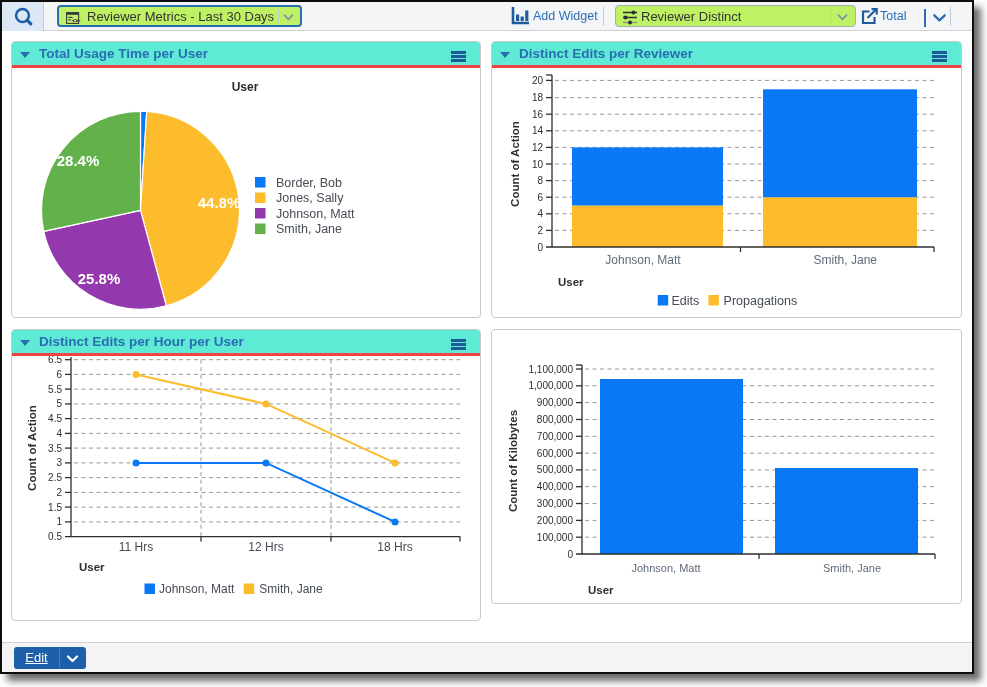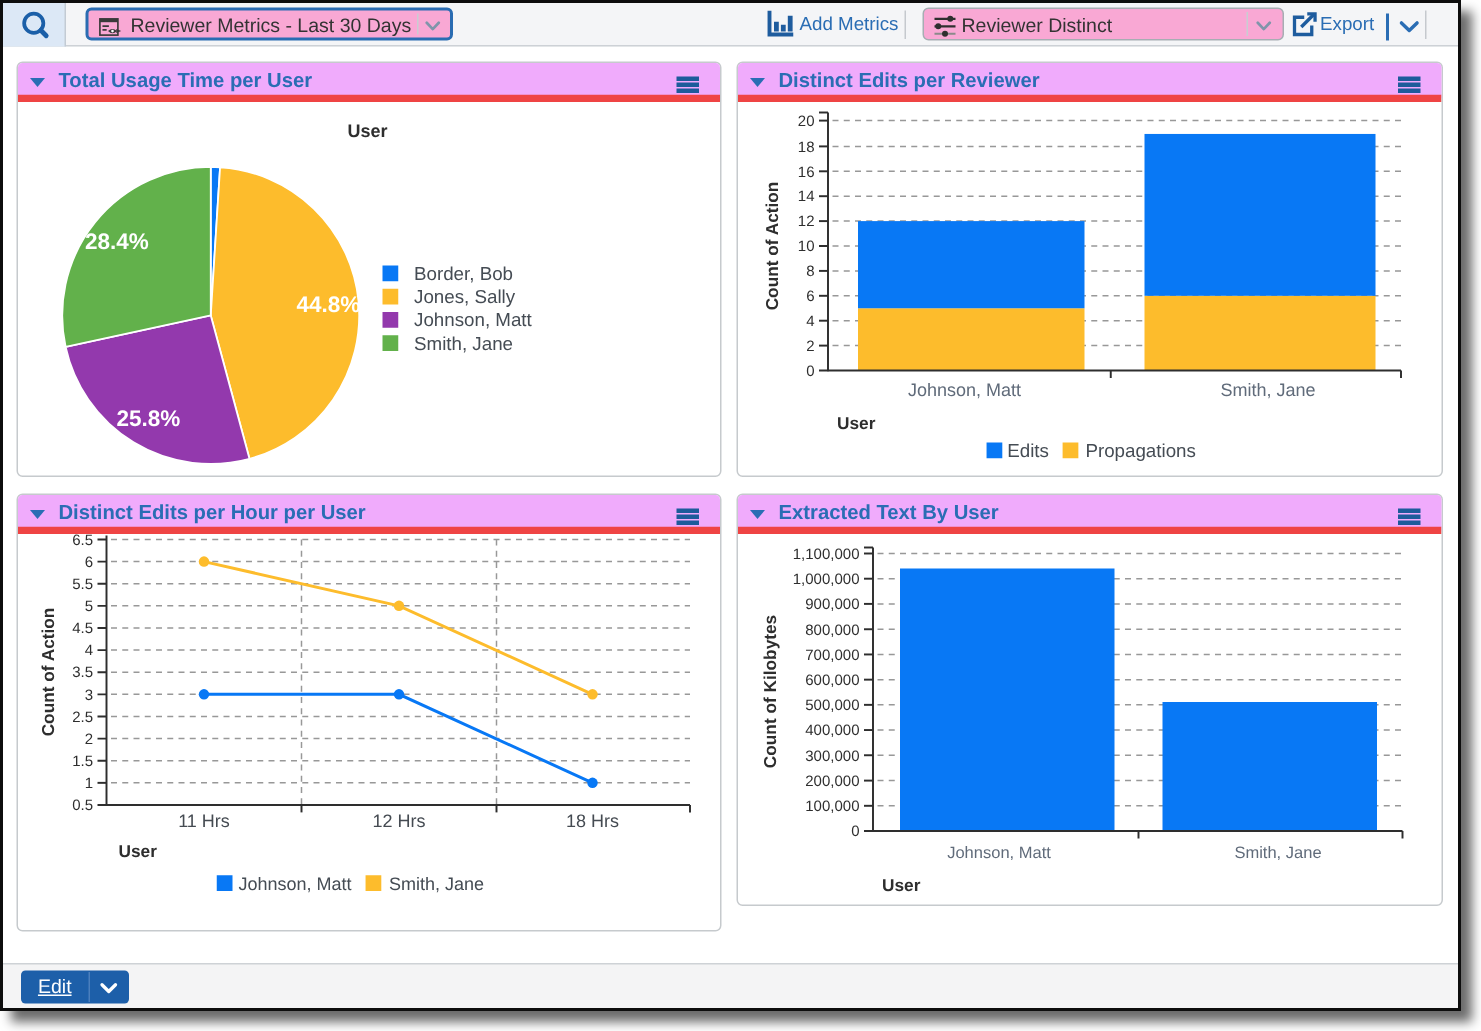--- a/index.html
+++ b/index.html
@@ -1,33 +1,33 @@
 <!DOCTYPE html>
 <html><head>
 <meta charset="utf-8">
 <style>
 * { margin:0; padding:0; box-sizing:border-box; }
 html,body { width:987px; height:687px; background:#fff; font-family:"Liberation Sans", sans-serif; overflow:hidden; }
 #frame { position:absolute; left:0; top:0; width:974px; height:674px; border:2px solid #0d0d0d; background:#fff; box-shadow:7px 7px 7px rgba(0,0,0,0.58); }
 #topbar { position:absolute; left:0; top:0; width:970px; height:29px; background:#f4f5f7; border-bottom:1px solid #cdd1d6; }
 #searchseg { position:absolute; left:0; top:0; width:42px; height:29px; background:#dce8f6; border-right:1px solid #c3cbd4; }
-.combo { position:absolute; background:#f9a8d4; height:22px; border-radius:4px; }
+.combo { position:absolute; background:#bef264; height:22px; border-radius:4px; }
 #combo1 { left:55px; top:3px; width:245px; border:2px solid #2a6cb2; }
 #combo2 { left:613px; top:3px; width:241px; border:1px solid #a7adb3; }
 .combo .ctext { position:absolute; top:0; font-size:13px; color:#333; line-height:19px; white-space:nowrap; }
 .cdiv { position:absolute; top:2px; bottom:2px; width:1px; background:#c9cdd2; }
 .toolbtn { position:absolute; top:0; height:29px; font-size:12.5px; color:#2a6db4; line-height:29px; white-space:nowrap; }
 .tbicon { position:absolute; }
 .vdiv { position:absolute; width:1px; background:#c5c9ce; }
 #bottombar { position:absolute; left:0; top:640px; width:970px; height:30px; background:#f4f4f5; border-top:1px solid #ced2d6; }
 #editbtn { position:absolute; left:12px; top:4px; width:72px; height:22px; background:#1d5fa9; border-radius:3px; }
 #editbtn .lbl { position:absolute; left:0; top:0; width:45px; text-align:center; color:#fff; font-size:13px; line-height:22px;text-decoration:underline; }
 #editbtn .bdiv { position:absolute; left:45px; top:1px; bottom:1px; width:1px; background:#4a7fbd; }
 .widget { position:absolute; background:#fff; border:1px solid #c6cacd; border-radius:4px; }
-.whead { position:absolute; left:0; top:0; right:0; height:26px; background:#f0abfc; border-bottom:5px solid #ef4444; border-radius:3px 3px 0 0; }
+.whead { position:absolute; left:0; top:0; right:0; height:26px; background:#5eead4; border-bottom:3px solid #ef4444; border-radius:3px 3px 0 0; }
 .wtitle { position:absolute; left:27px; top:0; font-size:13.5px; font-weight:bold; color:#2a6db4; line-height:23px; white-space:nowrap; }
 .tri { position:absolute; left:8px; top:10px; width:0; height:0; border-left:5px solid transparent; border-right:5px solid transparent; border-top:6.5px solid #2a6db4; }
 .ham { position:absolute; right:14px; top:9px; width:15px; height:11px; }
 .ham div { height:2.5px; background:#1d5b9b; margin-bottom:1.5px; }
 .wbody { position:absolute; left:0; top:26px; }
 #w1 { left:9px; top:39px; width:470px; height:277px; }
 #w2 { left:489px; top:39px; width:471px; height:277px;padding-left:19px; }
 #w3 { left:9px; top:327px; width:470px; height:292px; }
 #w4 { left:489px; top:327px; width:471px; height:275px; }
 text { font-family:"Liberation Sans", sans-serif; }
@@ -61,21 +61,21 @@
       <svg style="position:absolute;right:6px;top:7px" width="11" height="7" viewBox="0 0 11 7">
         <path d="M1.5 1.2 L5.5 5.4 L9.5 1.2" fill="none" stroke="#8095aa" stroke-width="1.8" stroke-linecap="round" stroke-linejoin="round"></path>
       </svg>
     </div>
     <svg class="tbicon" style="left:509px;top:5px" width="18" height="18" viewBox="0 0 18 18">
       <path d="M2 0 V16 H18" fill="none" stroke="#1e5c9e" stroke-width="2.6"></path>
       <rect x="5" y="7.5" width="3.2" height="6.5" fill="#1e5c9e"></rect>
       <rect x="9.6" y="9.5" width="3.2" height="4.5" fill="#1e5c9e"></rect>
       <rect x="14.2" y="3.5" width="3.2" height="10.5" fill="#1e5c9e"></rect>
     </svg>
-    <div class="toolbtn" style="left:531px;">Add Metrics</div>
+    <div class="toolbtn" style="left:531px;">Add Widget</div>
     <div class="vdiv" style="left:601px;top:5px;height:19px;"></div>
     <div class="combo" id="combo2">
       <svg style="position:absolute;left:6px;top:4px" width="17" height="15" viewBox="0 0 17 15">
         <line x1="1" y1="2.5" x2="15" y2="2.5" stroke="#2f2f2f" stroke-width="1.5"></line>
         <circle cx="11.5" cy="2.5" r="2" fill="#2f2f2f"></circle>
         <line x1="1" y1="7.5" x2="15" y2="7.5" stroke="#2f2f2f" stroke-width="1.5"></line>
         <circle cx="3.5" cy="7.5" r="2" fill="#2f2f2f"></circle>
         <line x1="1" y1="12.5" x2="15" y2="12.5" stroke="#8a8a8a" stroke-width="1.3"></line>
         <circle cx="8" cy="12.5" r="2" fill="#2f2f2f"></circle>
       </svg>
@@ -83,21 +83,21 @@
       <div class="cdiv" style="right:23px;"></div>
       <svg style="position:absolute;right:7px;top:8px" width="11" height="7" viewBox="0 0 11 7">
         <path d="M1.5 1.2 L5.5 5.4 L9.5 1.2" fill="none" stroke="#8095aa" stroke-width="1.8" stroke-linecap="round" stroke-linejoin="round"></path>
       </svg>
     </div>
     <svg class="tbicon" style="left:859px;top:6px" width="18" height="17" viewBox="0 0 18 17">
       <path d="M8.5 3.5 H2 V15 H13.5 V9" fill="none" stroke="#1e5c9e" stroke-width="2.2"></path>
       <path d="M6.5 10 L15 1.5" fill="none" stroke="#1e5c9e" stroke-width="2.2"></path>
       <path d="M10.5 1.2 H15.7 V6.5" fill="none" stroke="#1e5c9e" stroke-width="2.2"></path>
     </svg>
-    <div class="toolbtn" style="left:878px;">Export</div>
+    <div class="toolbtn" style="left:878px;">Total</div>
     <div class="vdiv" style="left:922px;top:7px;height:18px;background:#2a6db4;width:2px;"></div>
     <svg class="tbicon" style="left:930px;top:11px" width="15" height="10" viewBox="0 0 15 10">
       <path d="M2.3 2.3 L7.5 7.3 L12.7 2.3" fill="none" stroke="#2a6db4" stroke-width="2.3" stroke-linecap="round" stroke-linejoin="round"></path>
     </svg>
     <div class="vdiv" style="left:948px;top:5px;height:19px;"></div>
   </div>
 
   <div class="widget" id="w1">
     <div class="whead">
         <div class="tri"></div>
@@ -270,29 +270,20 @@
       <text x="254" y="195" text-anchor="middle" style="font-size:12px;fill:#454b52">12 Hrs</text>
       <text x="383" y="195" text-anchor="middle" style="font-size:12px;fill:#454b52">18 Hrs</text>
       <text x="67" y="215" class="axt">User</text>
       <rect x="132.5" y="227.5" width="10.5" height="10.5" fill="#0878f5"></rect>
       <text x="147" y="237" class="leg" style="font-size:12px">Johnson, Matt</text>
       <rect x="231.7" y="227.5" width="10.5" height="10.5" fill="#fdbc2c"></rect>
       <text x="247.3" y="237" class="leg" style="font-size:12px">Smith, Jane</text>
     </svg>
   </div>
   <div class="widget" id="w4">
-    <div class="whead">
-        <div class="tri"></div>
-        <div class="wtitle">Extracted Text By User</div>
-        <div class="ham">
-          <div></div>
-          <div></div>
-          <div></div>
-        </div>
-      </div>
     <svg class="wbody" width="468" height="246" viewBox="0 0 468 246">
       <g stroke="#989898" stroke-width="1" stroke-dasharray="4 3.5">
         <line x1="93" y1="181.2" x2="443" y2="181.2"></line>
           <line x1="93" y1="164.4" x2="443" y2="164.4"></line>
         <line x1="93" y1="147.5" x2="443" y2="147.5"></line>
           <line x1="93" y1="130.7" x2="443" y2="130.7"></line>
         <line x1="93" y1="113.9" x2="443" y2="113.9"></line>
           <line x1="93" y1="97.1" x2="443" y2="97.1"></line>
         <line x1="93" y1="80.3" x2="443" y2="80.3"></line>
           <line x1="93" y1="63.5" x2="443" y2="63.5"></line>

